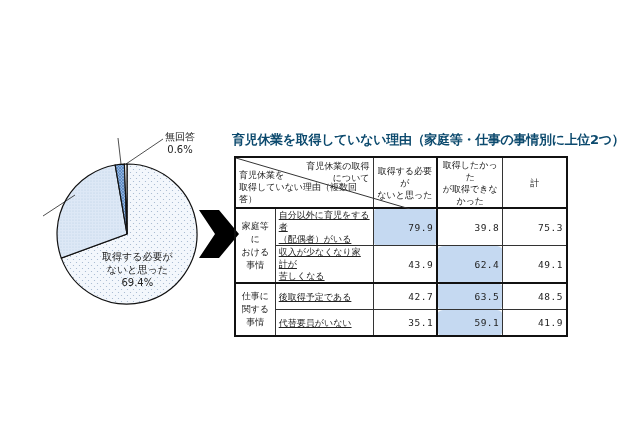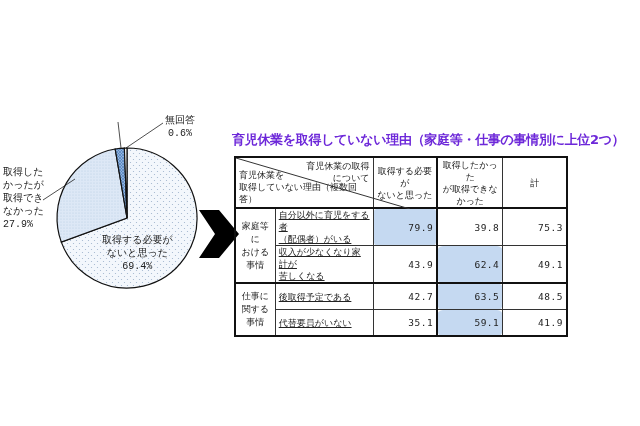--- a/index.html
+++ b/index.html
@@ -1,26 +1,26 @@
 <!DOCTYPE html>
 <html><head>
 <meta charset="utf-8">
 <style>
   * { box-sizing: border-box; margin: 0; padding: 0; }
   html, body { width: 640px; height: 426px; background: #ffffff; overflow: hidden; }
   body { position: relative; font-family: "DejaVu Sans", sans-serif; color: #222; }
 
-  .pie-area { position: absolute; left: 0; top: 104px; width: 225px; height: 200px; font-family: Liberation Mono, monospace; }
+  .pie-area { position: absolute; left: 0; top: 120px; width: 225px; height: 200px; }
   .pie-svg { position: absolute; left: 0; top: 0; }
   .pie-label { position: absolute; font-size: 10px; line-height: 13px; color: #222; text-align: center; white-space: nowrap; }
   .pie-label .pct { display: block; }
 
   .arrow { position: absolute; left: 199px; top: 210px; width: 40px; height: 48px; }
 
-  .table-title { position: absolute; left: 232px; top: 131px; font-size: 13px; font-weight: bold; color: #6d28d9; white-space: nowrap; letter-spacing: -0.3px; }
+  .table-title { position: absolute; left: 232px; top: 131px; font-size: 13px; font-weight: bold; color: #0c4a6e; white-space: nowrap; letter-spacing: -0.3px; }
 
   table.reasons { position: absolute; left: 234px; top: 156px; width: 334px; border-collapse: collapse; font-size: 9px; color: #222; }
   table.reasons td { border: 1px solid #333; padding: 0 3px; vertical-align: middle; }
   table.reasons tr.head td { height: 51px; }
   table.reasons tr.body td { height: 26.5px; }
   .diag { position: relative; padding: 0 !important; }
   .diag svg { position: absolute; left: 0; top: 0; }
   .diag .top-txt { position: absolute; right: 3px; top: 2px; text-align: right; line-height: 12px; }
   .diag .bot-txt { position: absolute; left: 3px; bottom: 2px; text-align: left; line-height: 12px; }
   .col-head { text-align: center; line-height: 12px; }
@@ -62,27 +62,20 @@
     <path d="M127,114 L124.4,44.05 A70,70 0 0 1 127,44 Z" fill="#ffffff" stroke="#111" stroke-width="1.2"></path>
 
     <line x1="121" y1="44" x2="118" y2="18" stroke="#222" stroke-width="0.8"></line>
     <line x1="126" y1="44" x2="163" y2="19" stroke="#222" stroke-width="0.8"></line>
     <line x1="75" y1="75" x2="43" y2="96" stroke="#222" stroke-width="0.8"></line>
   </svg>
 
   <div class="pie-label" style="left:165px; top:10px; text-align:left;">
     <span>無回答</span>
     <span class="pct" style="text-align:center; padding-left:0;">0.6%</span>
-  </div>
-  <div class="pie-label" style="left:3px; top:62px; text-align:left;">
-    <span style="display:block">取得した</span>
-    <span style="display:block">かったが</span>
-    <span style="display:block">取得でき</span>
-    <span style="display:block">なかった</span>
-    <span class="pct">27.9%</span>
   </div>
   <div class="pie-label" style="left:102px; top:130px;">
     <span style="display:block">取得する必要が</span>
     <span style="display:block">ないと思った</span>
     <span class="pct">69.4%</span>
   </div>
 </div>
 
 <svg class="arrow" viewBox="0 0 40 48">
   <path d="M0,0 L20,0 L40,24 L20,48 L0,48 L16,24 Z" fill="#000"></path>

